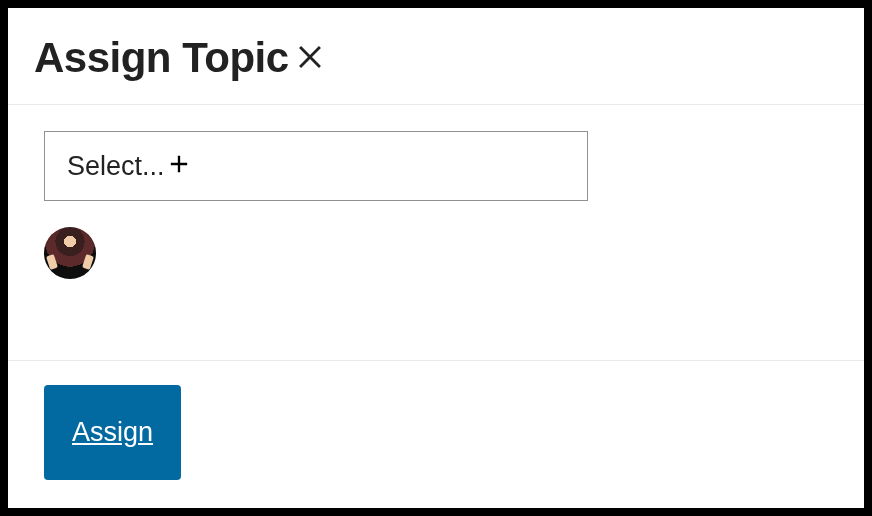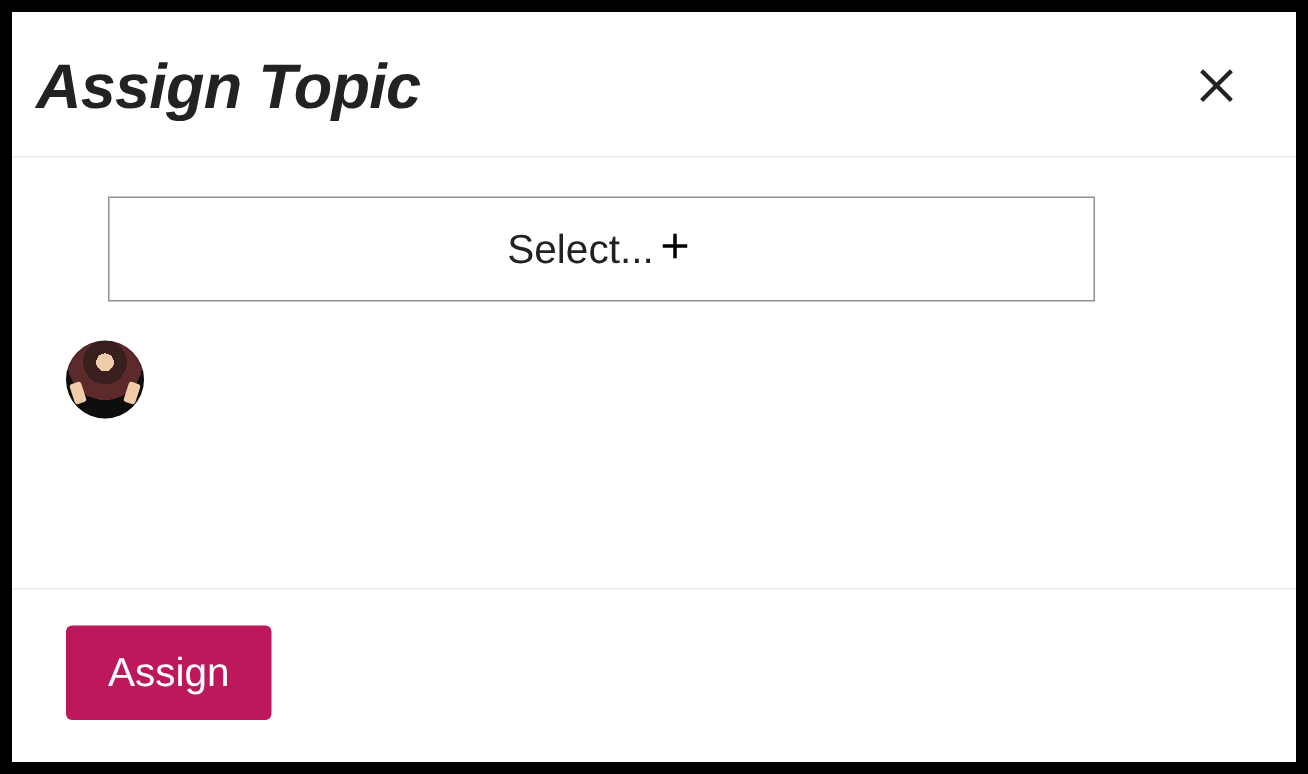--- a/index.html
+++ b/index.html
@@ -15,24 +15,22 @@
   .modal {
     position: absolute;
     top: 8px; left: 8px; right: 8px; bottom: 8px;
     background: #fff;
     display: flex;
     flex-direction: column;
   }
   .modal-header {
     display: flex;
     align-items: flex-start;
-    justify-content: space-between;
-    padding: 28px 32px 24px 16px;
+    padding: 28px 32px 24px 26px;
     border-bottom: 1px solid #e9e9e9;
-    font-style: italic;
   }
   .modal-title {
     margin: 0;
     font-size: 42px;
     font-weight: 700;
     line-height: 1.05;
     letter-spacing: -0.5px;
   }
   .close-btn {
     background: none;
@@ -46,29 +44,28 @@
   .modal-body {
     padding: 26px 36px 24px 36px;
     flex: 1;
   }
   .instruction {
     font-size: 27px;
     line-height: 1.25;
     margin: 0 0 22px 0;
   }
   .select-box {
-    width: 658px;
+    width: 544px;
     height: 70px;
     border: 1px solid #919191;
     display: flex;
     align-items: center;
-    justify-content: center;
+    justify-content: flex-start;
     padding: 0 22px;
     cursor: pointer;
-    margin-left: 28px;
   }
   .select-placeholder {
     font-size: 27px;
     color: #222;
   }
   .plus-icon { color: #000; }
   .suggestions {
     margin-top: 26px;
   }
   .avatar {
@@ -95,27 +92,28 @@
   .avatar::after { 
     width: 8px; height: 14px;
     right: 4px; top: 28px;
     transform: rotate(18deg);
   }
   .modal-footer {
     border-top: 1px solid #e9e9e9;
     padding: 24px 36px 28px 36px;
   }
   .assign-btn {
-    background: #be185d;
+    background: #0369a1;
     color: #fff;
     border: none;
     font-size: 27px;
-    padding: 16px 28px;
+    padding: 32px 28px;
     border-radius: 4px;
     cursor: pointer;
+    text-decoration: underline;
   }
 </style>
 </head>
 <body>
 
 <div class="modal">
 
   <div class="modal-header">
     <h1 class="modal-title">Assign Topic</h1>
     <button class="close-btn">

